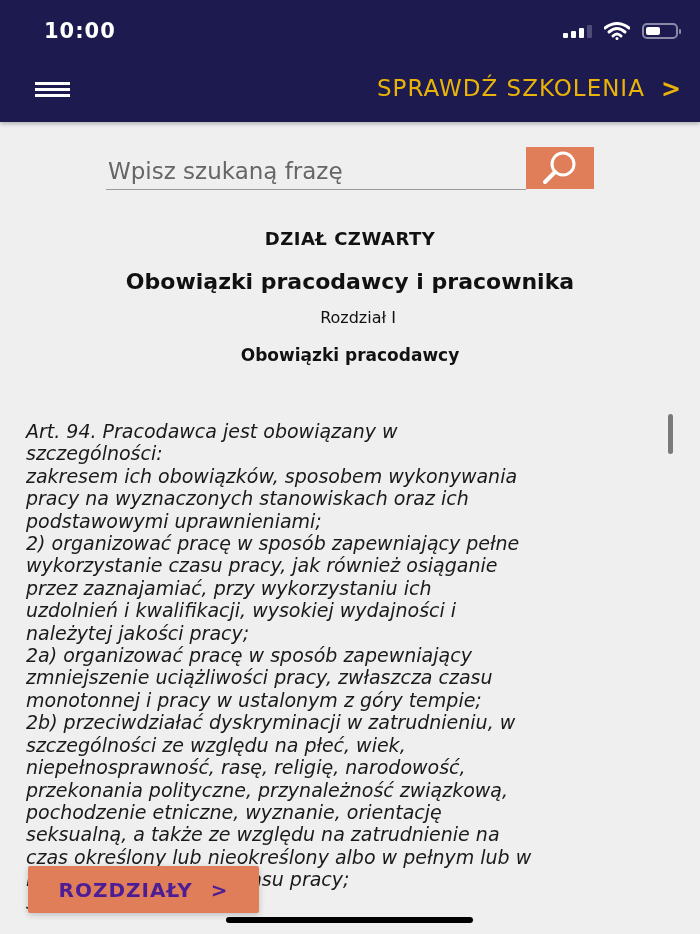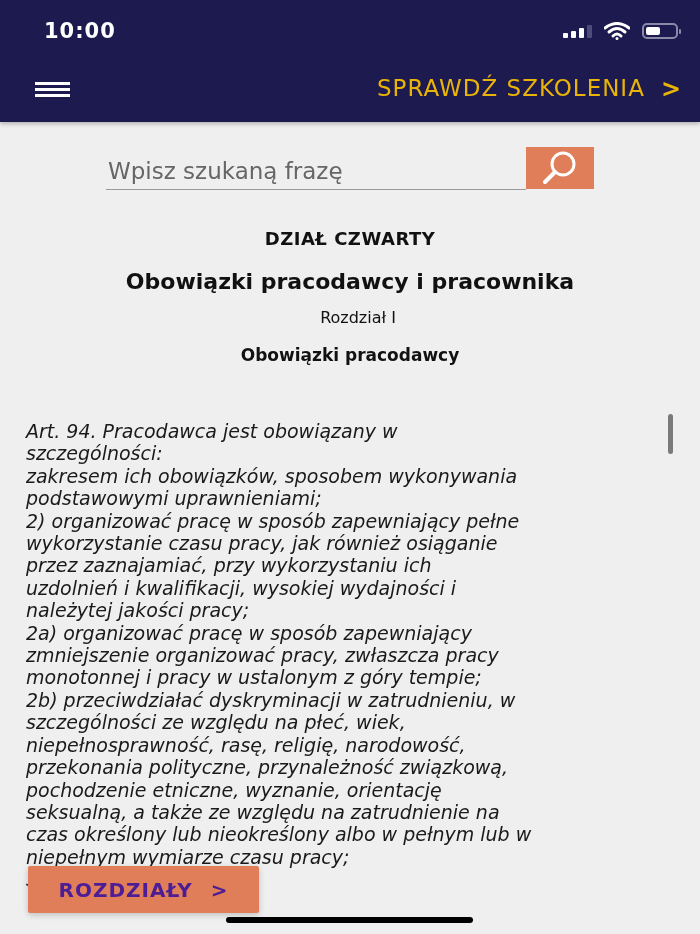--- a/index.html
+++ b/index.html
@@ -117,28 +117,29 @@
 
 <div class="heading h-dzial">DZIAŁ CZWARTY</div>
 <div class="heading h-obow">Obowiązki pracodawcy i pracownika</div>
 <div class="heading h-rozdz">Rozdział I</div>
 <div class="heading h-obow2">Obowiązki pracodawcy</div>
 
 <div class="article" id="article">
     <div>Art. 94. Pracodawca jest obowiązany w</div>
     <div>szczególności:</div>
     <div>zakresem ich obowiązków, sposobem wykonywania</div>
+    <div>pracy na wyznaczonych stanowiskach oraz ich</div>
     <div>podstawowymi uprawnieniami;</div>
     <div>2) organizować pracę w sposób zapewniający pełne</div>
     <div>wykorzystanie czasu pracy, jak również osiąganie</div>
     <div>przez zaznajamiać, przy wykorzystaniu ich</div>
     <div>uzdolnień i kwalifikacji, wysokiej wydajności i</div>
     <div>należytej jakości pracy;</div>
     <div>2a) organizować pracę w sposób zapewniający</div>
-    <div>zmniejszenie organizować pracy, zwłaszcza pracy</div>
+    <div>zmniejszenie uciążliwości pracy, zwłaszcza czasu</div>
     <div>monotonnej i pracy w ustalonym z góry tempie;</div>
     <div>2b) przeciwdziałać dyskryminacji w zatrudnieniu, w</div>
     <div>szczególności ze względu na płeć, wiek,</div>
     <div>niepełnosprawność, rasę, religię, narodowość,</div>
     <div>przekonania polityczne, przynależność związkową,</div>
     <div>pochodzenie etniczne, wyznanie, orientację</div>
     <div>seksualną, a także ze względu na zatrudnienie na</div>
     <div>czas określony lub nieokreślony albo w pełnym lub w</div>
     <div>niepełnym wymiarze czasu pracy;</div>
     <div>3) (uchylony)</div>

